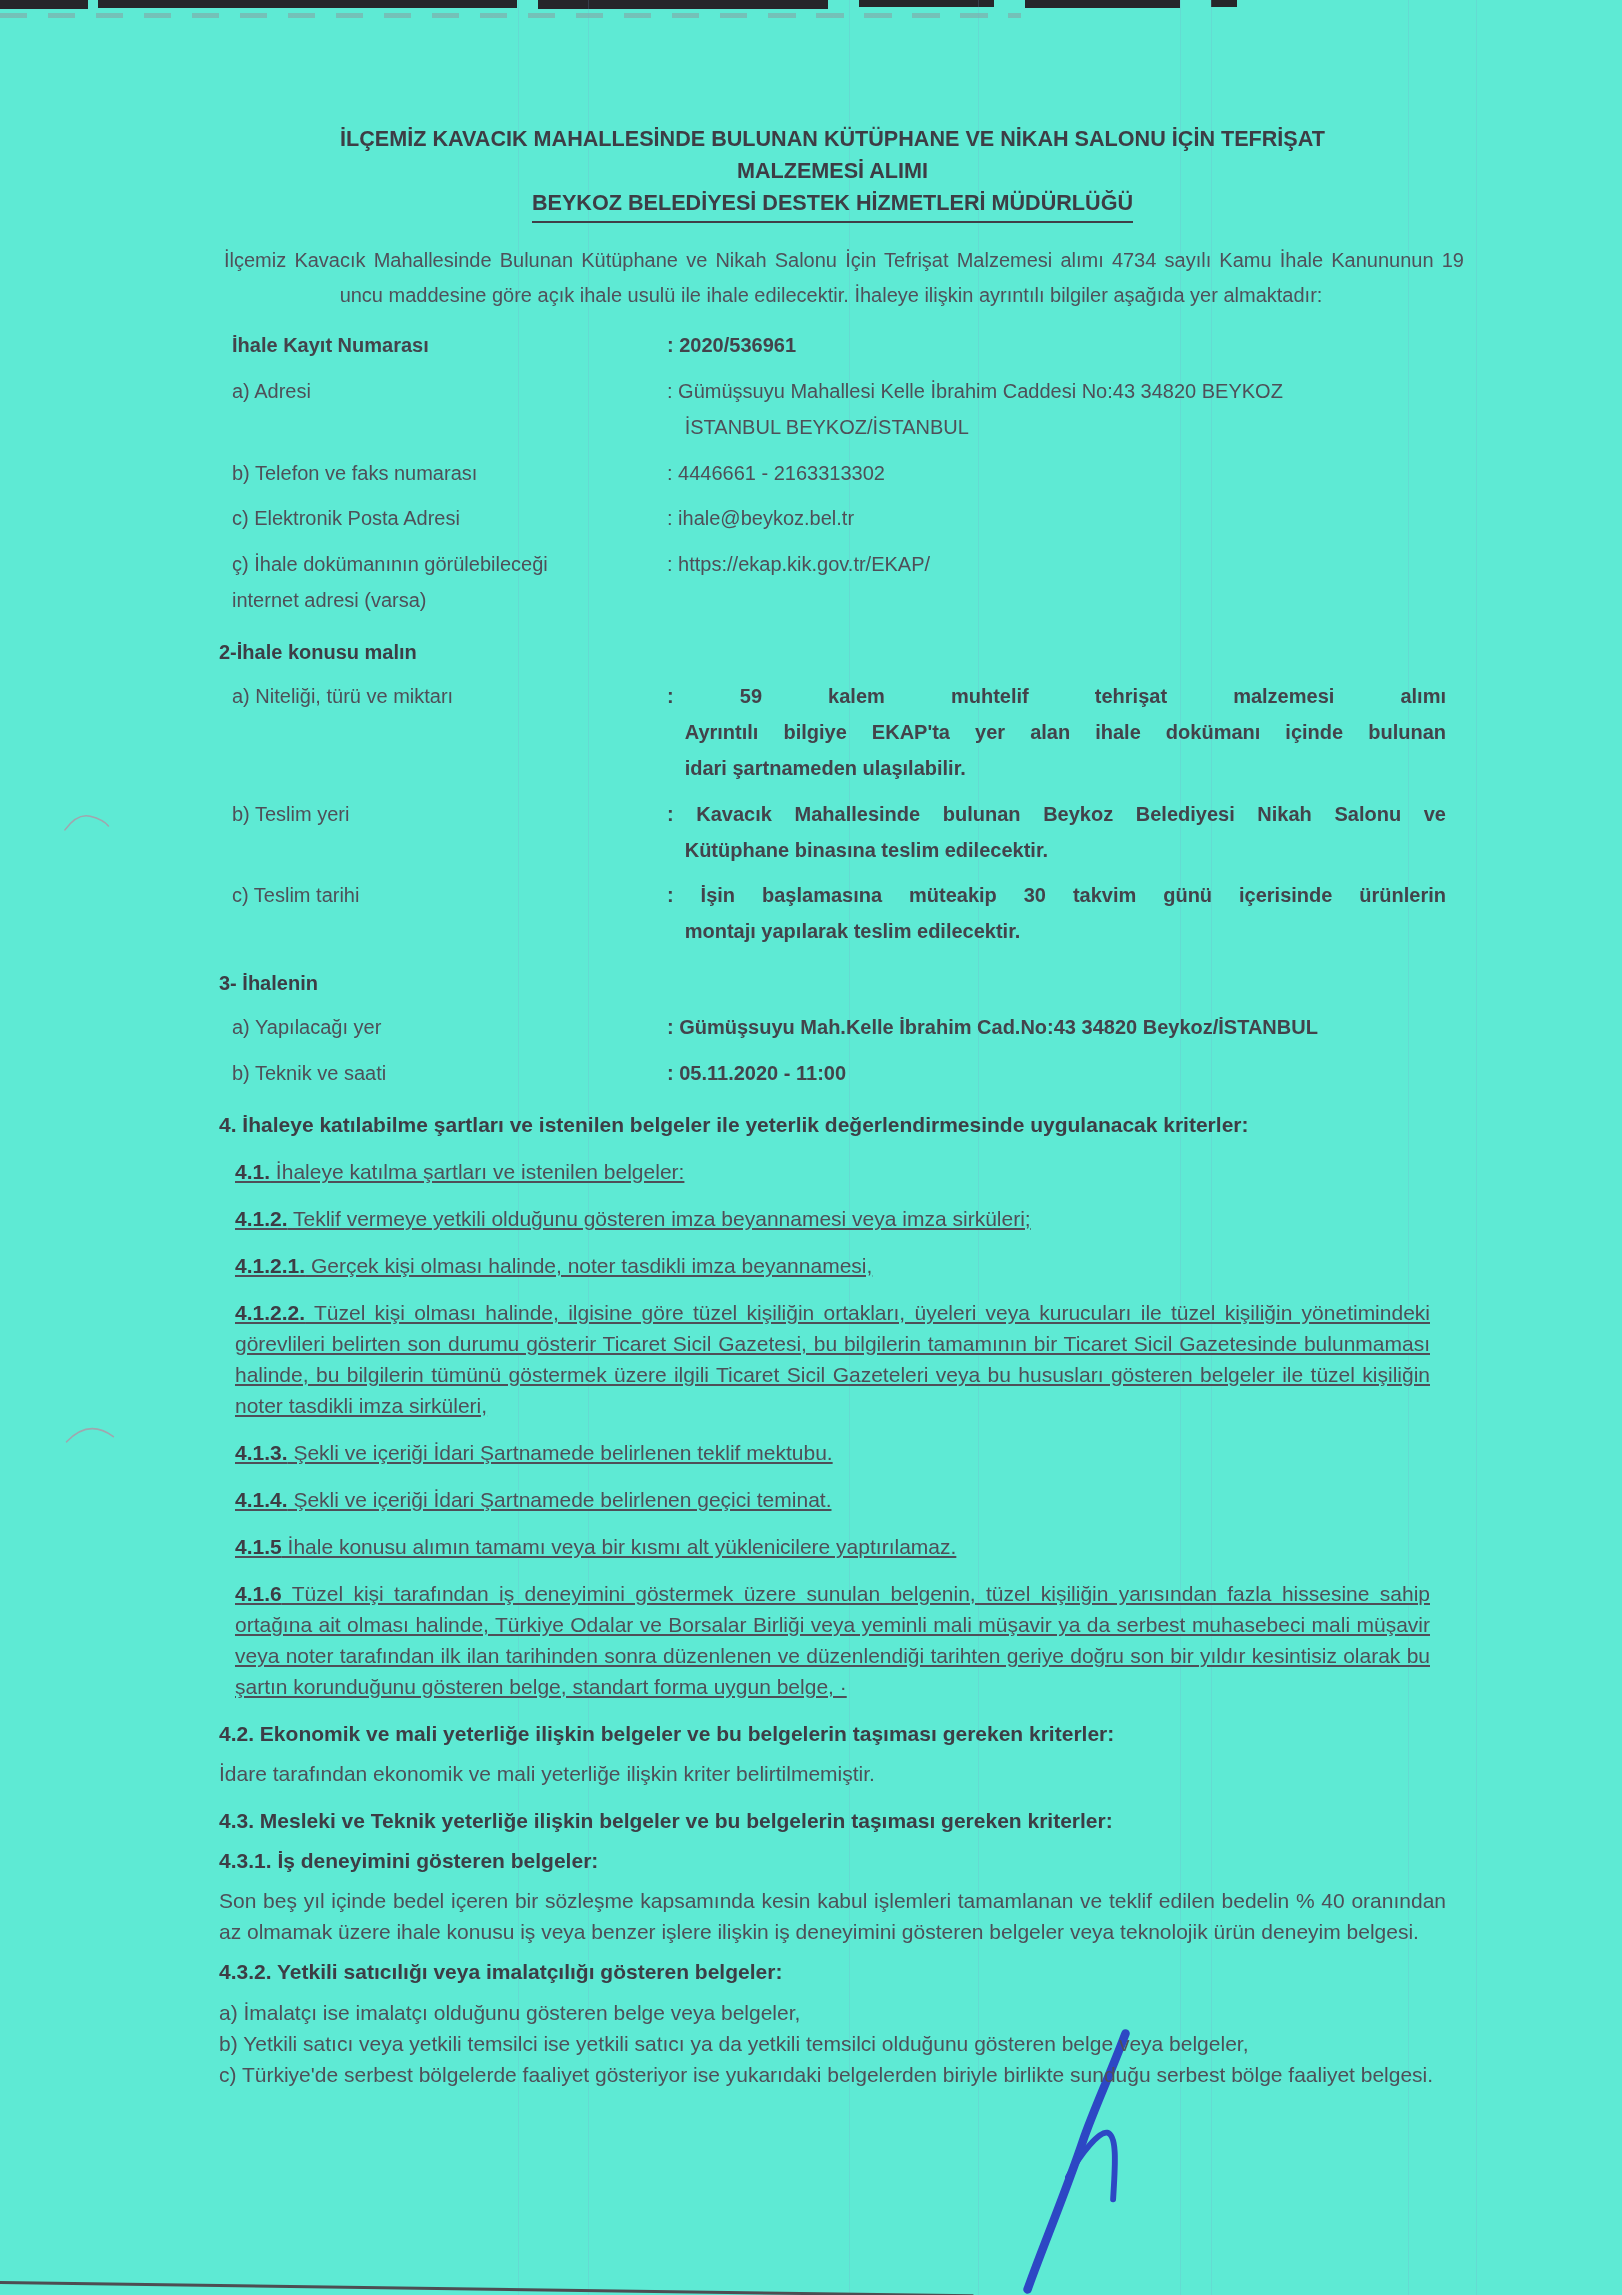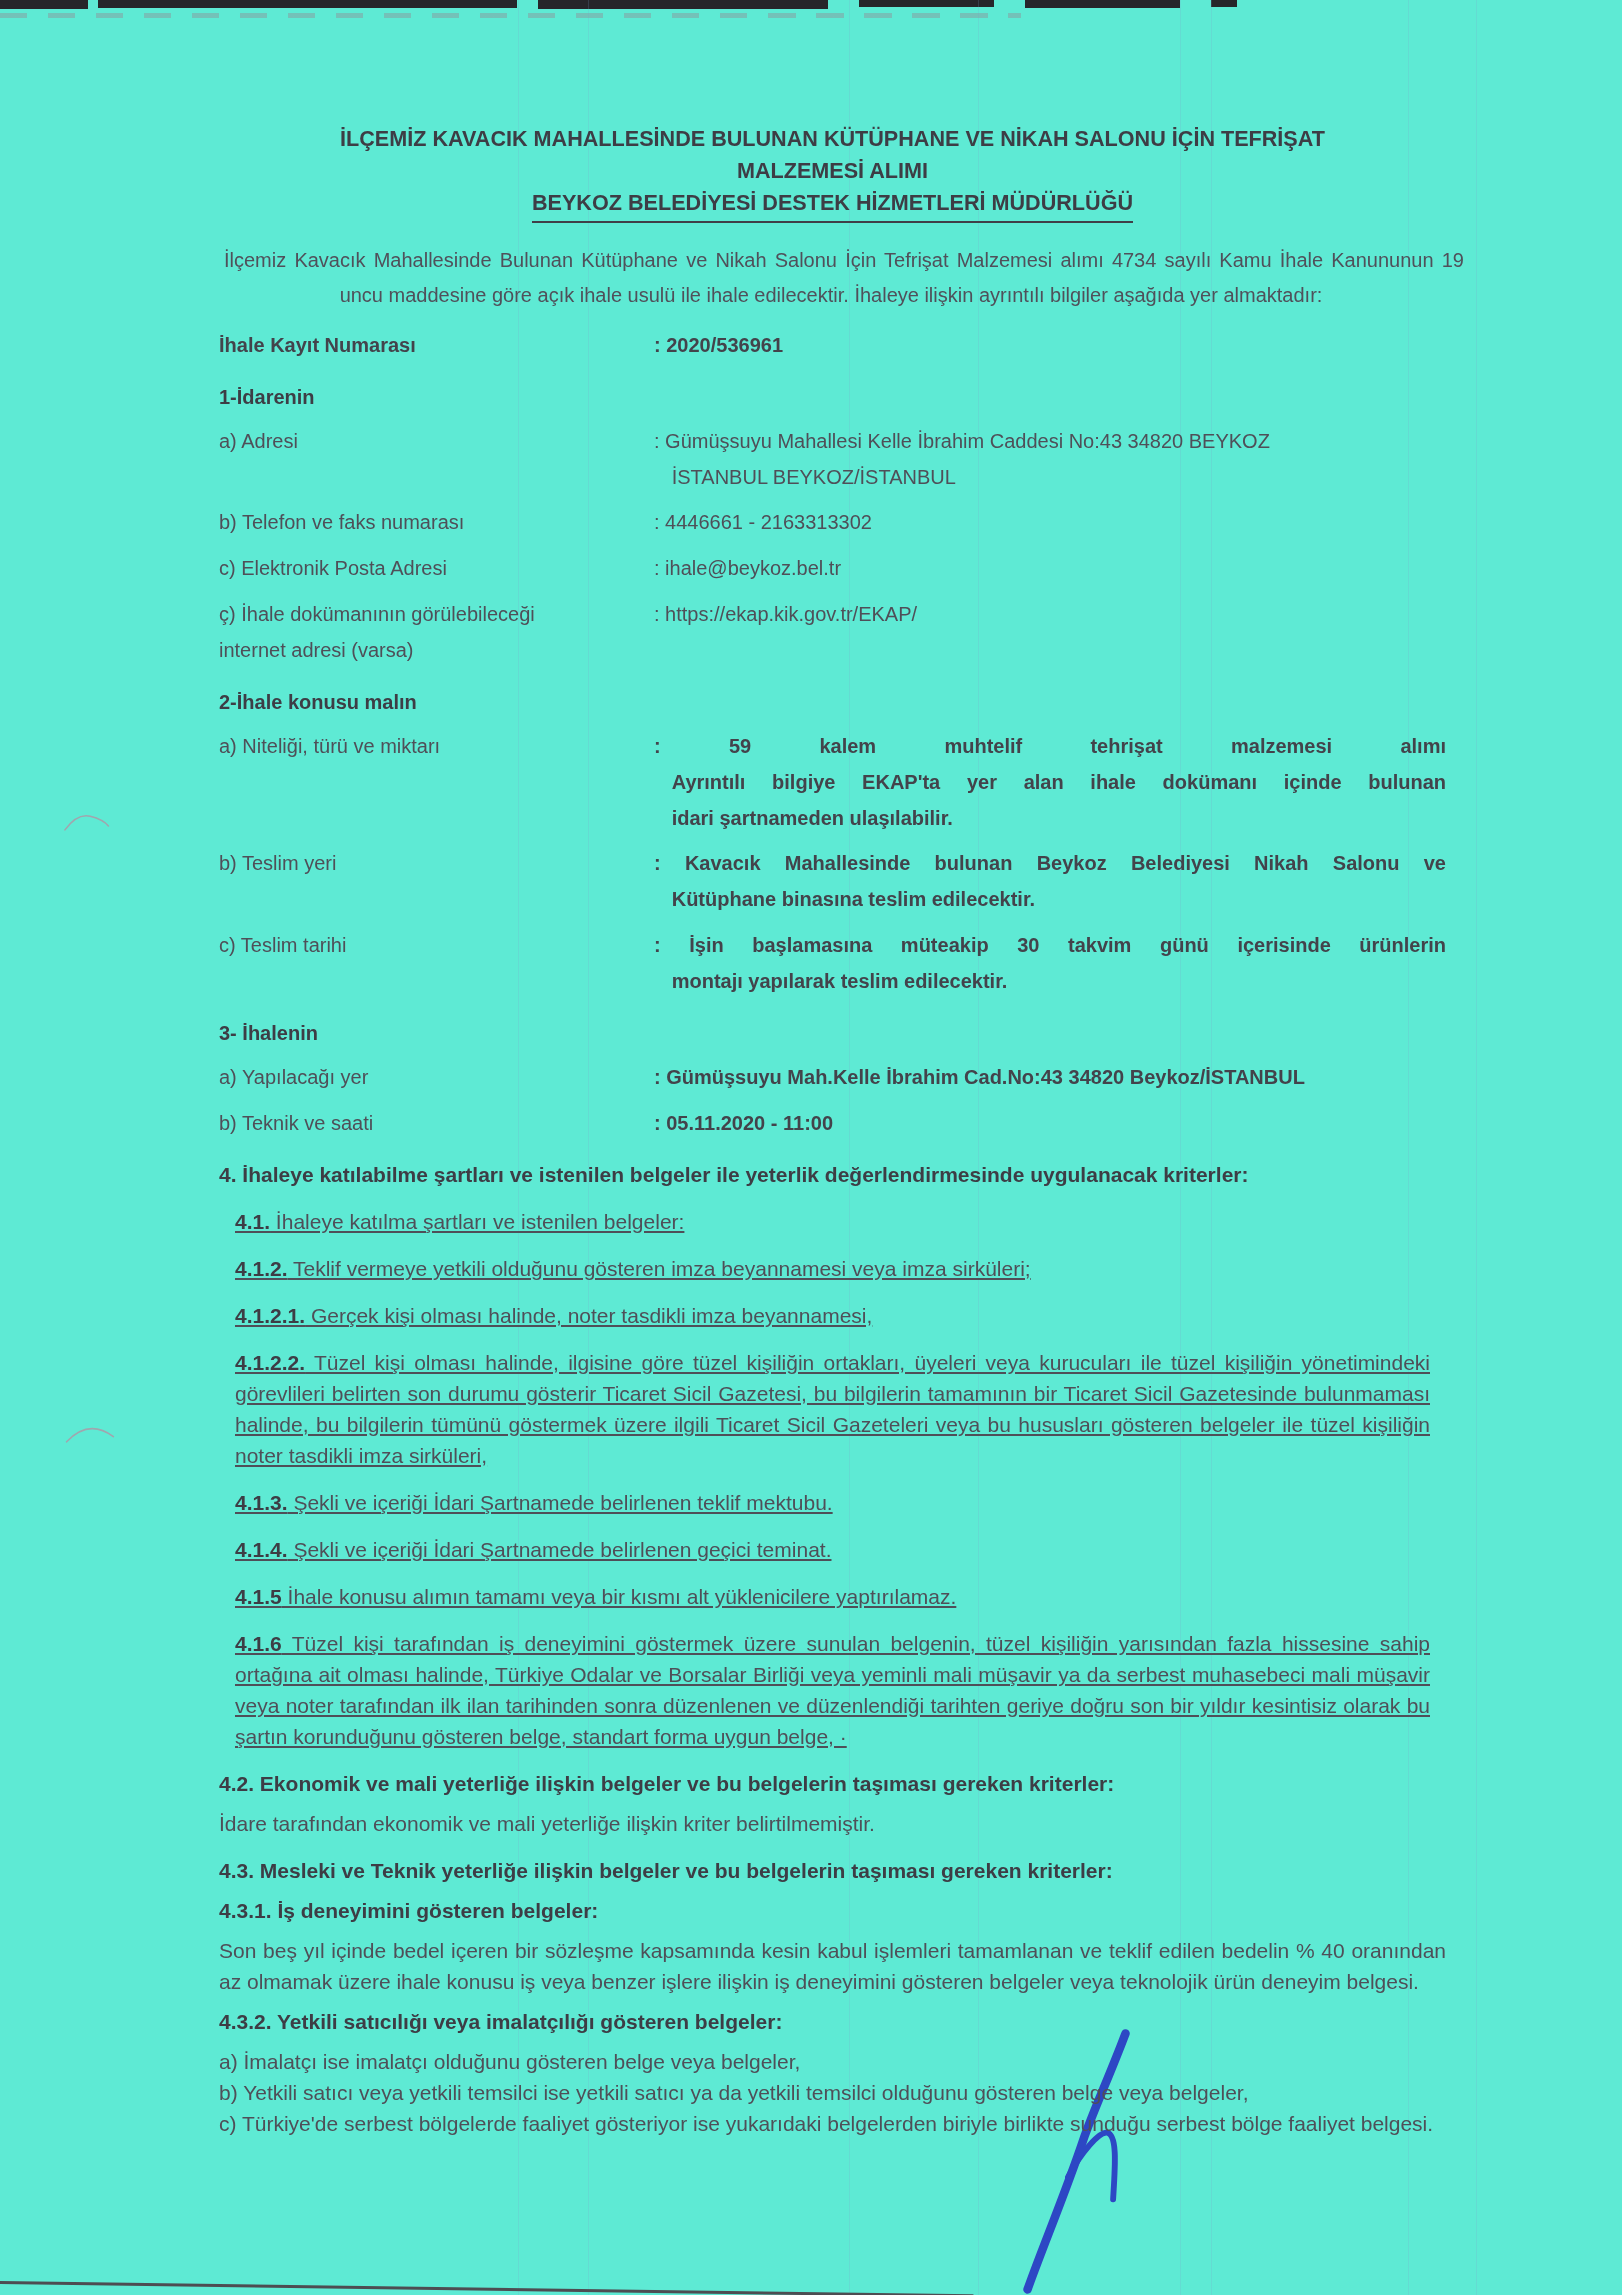--- a/index.html
+++ b/index.html
@@ -24,21 +24,21 @@
   
   .content { position:absolute; left:219px; top:123px; width:1227px; }
   .title-block { text-align:center; font-weight:bold; font-size:21.6px; line-height:32px; color:#3d3d45; }
   .title-underlined { display:inline-block; border-bottom:2.6px solid #3f3f47; padding-bottom:2px; }
   .intro {
     margin:19.6px 0 0 -21px; width:1266px;
     font-size:20px; line-height:35px; color:#50505a;
     text-align:justify; text-align-last:center; text-indent:26px;
   }
   .kv { margin-top:14.4px; font-size:20px; }
-  .kvrow { display:grid; grid-template-columns:435px 1fr; margin-bottom:9.8px; }
+  .kvrow { display:grid; grid-template-columns:435px 1fr; margin-bottom:9.8px;margin-left:13px; }
   .lab, .val { line-height:36px; }
   .cont { padding-left:17.7px; }
   .b { font-weight:bold; color:#43434b; }
   .kvheading { font-weight:bold; color:#3d3d45; font-size:20px; line-height:36px; margin:15.7px 0 7.9px; }
   .jl { text-align:justify; text-align-last:justify; }
   .sec4 { margin-top:18.3px; font-size:21px; line-height:31px; text-align:justify; }
   .sec4 .h { font-weight:bold; color:#3d3d45; }
   .clause { margin:16px;text-decoration:underline; }
   .clause .num { font-weight:bold; color:#3d3d45; }
   .mt { margin-top:15.7px; }
@@ -94,21 +94,20 @@
 
     <div class="intro">İlçemiz Kavacık Mahallesinde Bulunan Kütüphane ve Nikah Salonu İçin Tefrişat Malzemesi alımı 4734 sayılı Kamu İhale Kanununun 19 uncu maddesine göre açık ihale usulü ile ihale edilecektir.  İhaleye ilişkin ayrıntılı bilgiler aşağıda yer almaktadır:</div>
 
     <div class="kv">
 
       <div class="kvrow">
         <div class="lab b">İhale Kayıt Numarası</div>
         <div class="val b">: 2020/536961</div>
       </div>
 
-      <div class="kvheading">1-İdarenin</div>
 
       <div class="kvrow">
         <div class="lab">a) Adresi</div>
         <div class="val">
           <div>: Gümüşsuyu Mahallesi Kelle İbrahim Caddesi No:43 34820 BEYKOZ</div>
           <div class="cont">İSTANBUL BEYKOZ/İSTANBUL</div>
         </div>
       </div>
 
       <div class="kvrow">

